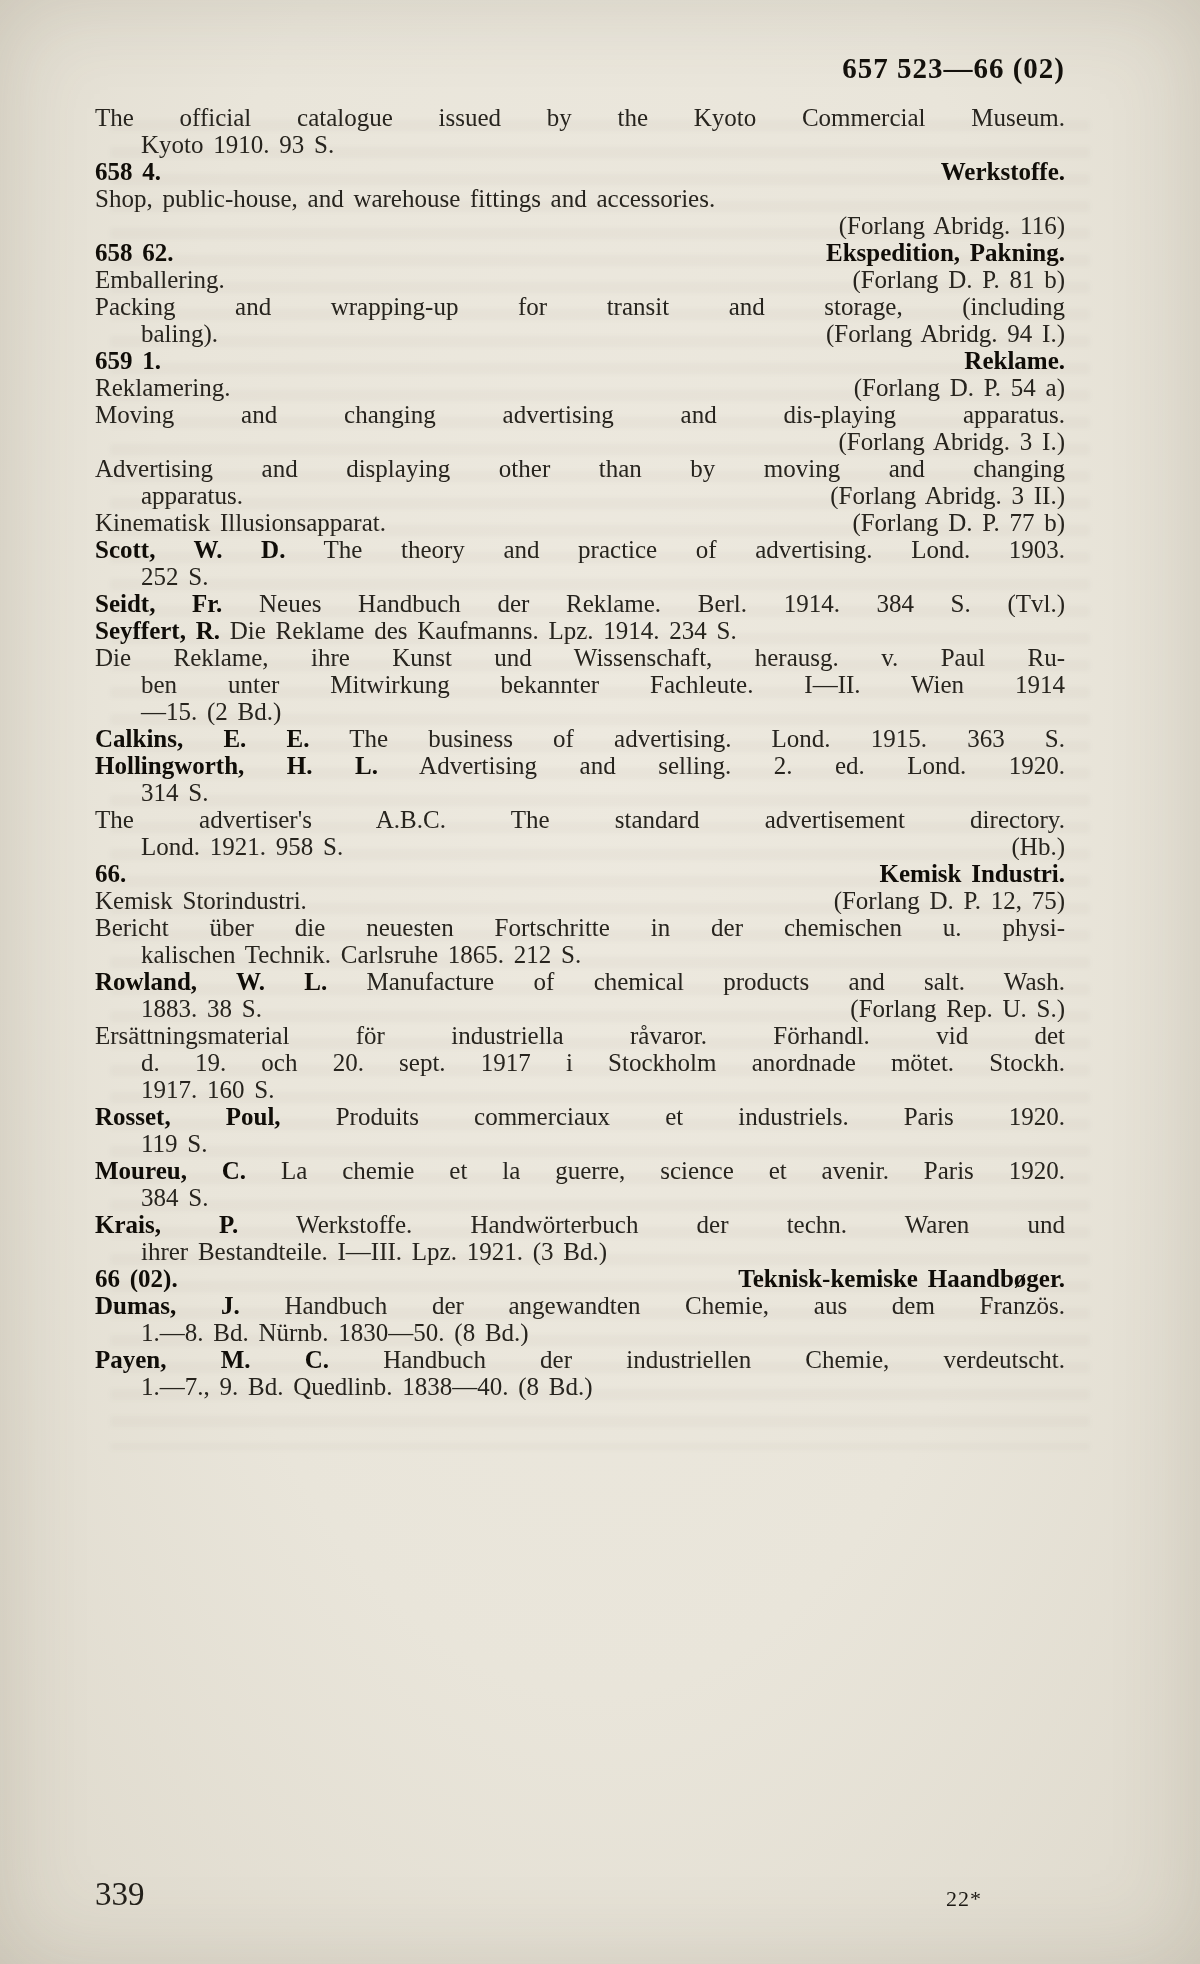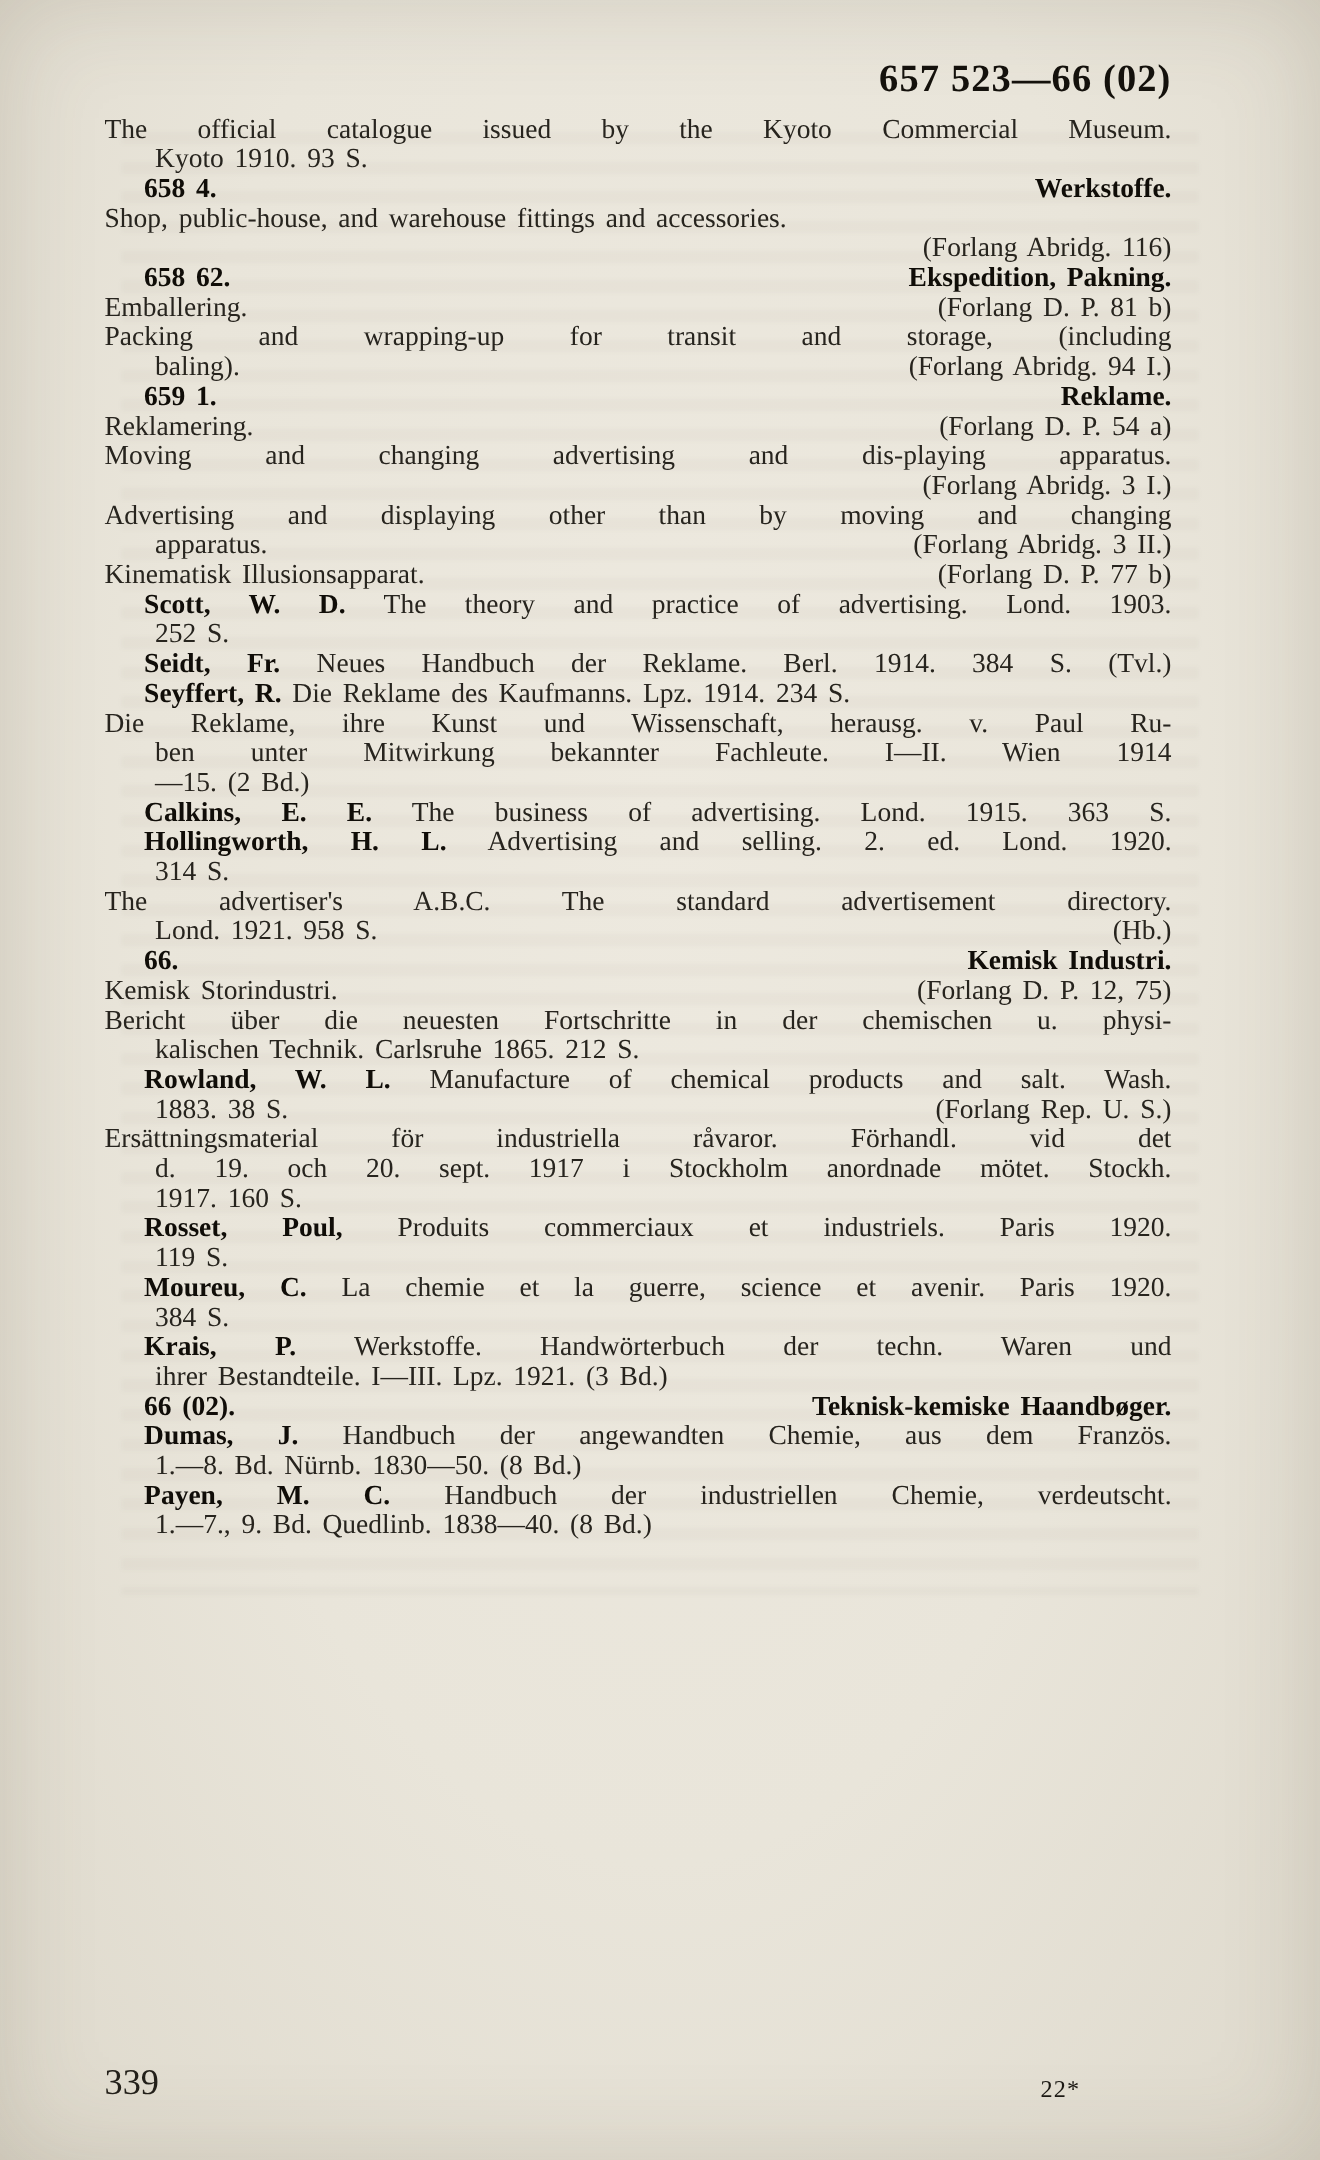--- a/index.html
+++ b/index.html
@@ -26,21 +26,21 @@
     );
     filter: blur(2px);
     opacity: .55;
     pointer-events: none;
   }
   .header {
     position: absolute;
     left: 95px; top: 52px; width: 970px;
     text-align: right;
     font-weight: 700;
-    font-size: 35px;
+    font-size: 29px;
     letter-spacing: 1px;
     color: #14110c;
   }
   .body {
     position: absolute;
     left: 95px; top: 104px; width: 970px;
   }
   .line {
     display: flex;
     justify-content: space-between;
@@ -56,21 +56,21 @@
   .line.justify .left {
     flex: 1 1 auto;
     text-align: justify;
     text-align-last: justify;
   }
   .line .right {
     white-space: nowrap;
     margin-left: auto;
     padding-left: 14px;
   }
-  .b { font-weight: 700; color: #100d08; margin-left: 36px; }
+  .b { font-weight: 700; color: #100d08; }
   .footer-center {
     position: absolute;
     left: 95px; top: 1876px; width: 970px;
     text-align: left;
     font-size: 33px;
     color: #23201a;
   }
   .footer-sig {
     position: absolute;
     top: 1886px; right: 218px;

